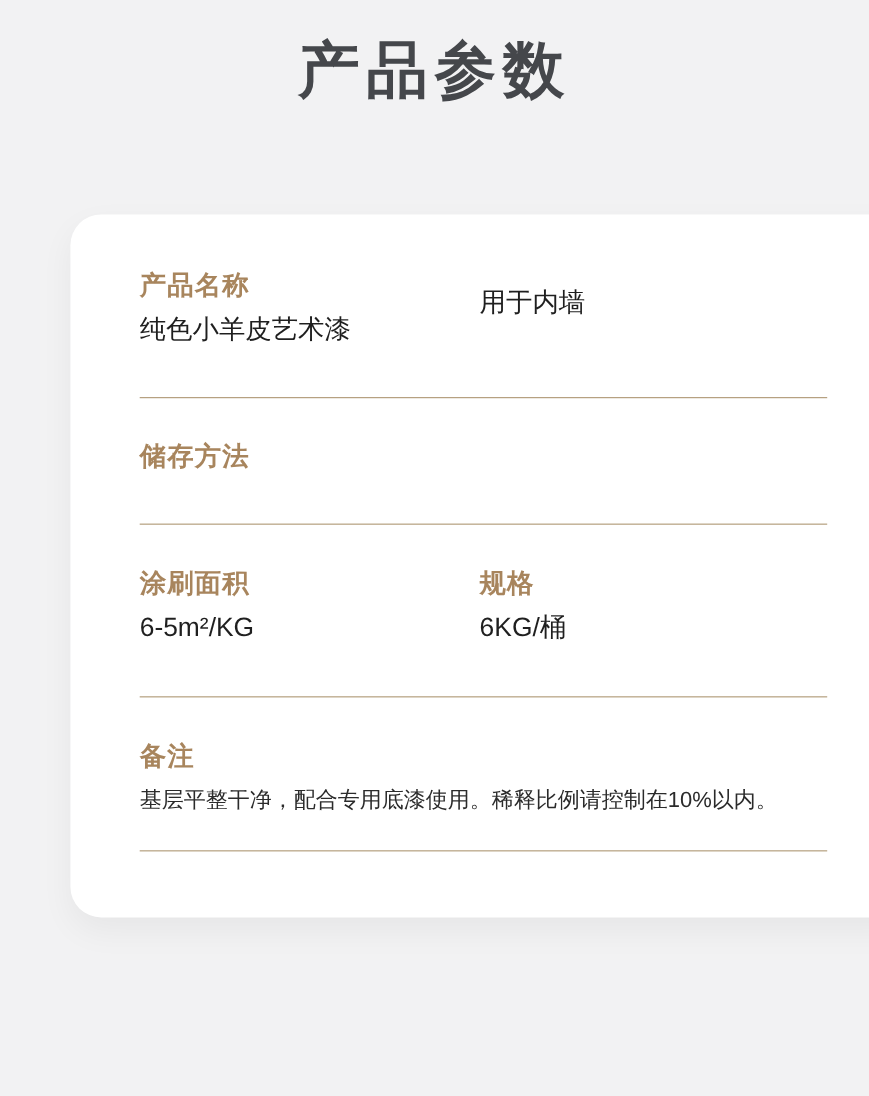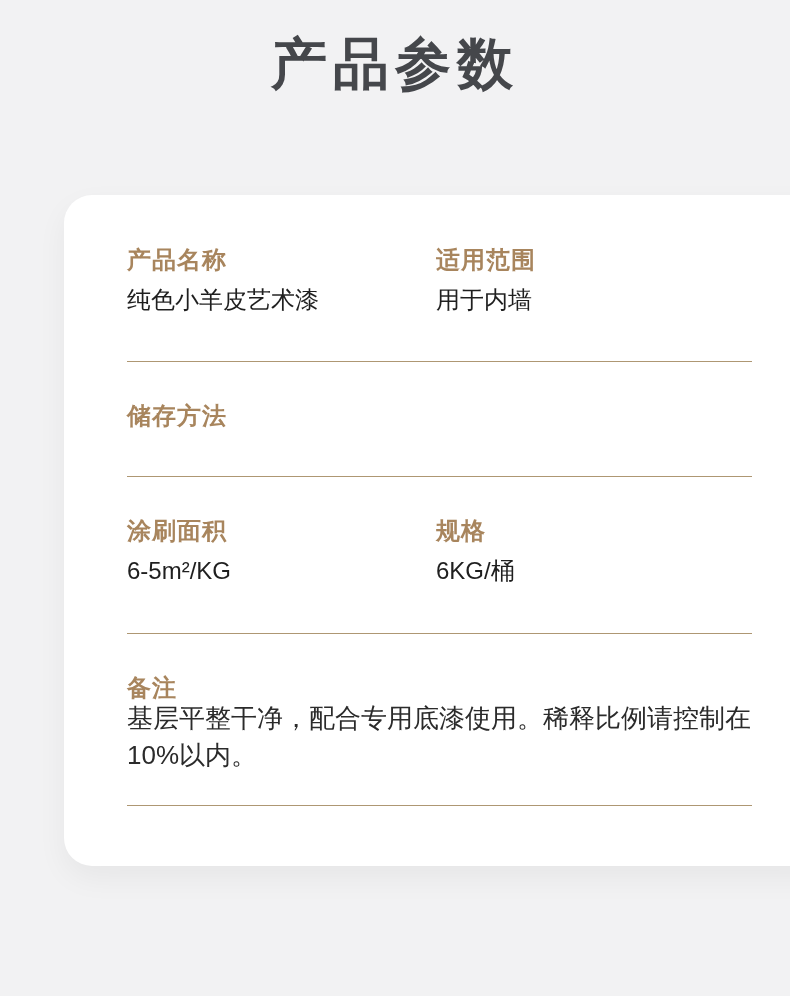--- a/index.html
+++ b/index.html
@@ -66,22 +66,22 @@
       color: var(--label-color);
     }
     .param-value {
       margin-top: 15px;
       font-size: 24px;
       line-height: 1.1;
       font-weight: 400;
       color: var(--value-color);
     }
     .note-text {
-      margin-top: 0;
-      font-size: 26px;
+      margin-top: 14px;
+      font-size: 20px;
       line-height: 1.45;
       color: var(--note-color);
     }
     .divider-last {
       margin-top: 30px !important;
     }
   </style>
 </head>
 <body>
 
@@ -90,21 +90,20 @@
   <h1 class="page-title">产品参数</h1>
 
   <div class="card">
 
     <div class="row">
       <div class="param">
         <div class="param-label">产品名称</div>
         <div class="param-value">纯色小羊皮艺术漆</div>
       </div>
       <div class="param">
-        <div class="param-label">适用范围</div>
         <div class="param-value">用于内墙</div>
       </div>
     </div>
 
     <div class="divider"></div>
 
     <div class="row">
       <div class="param">
         <div class="param-label">储存方法</div>
       </div>

